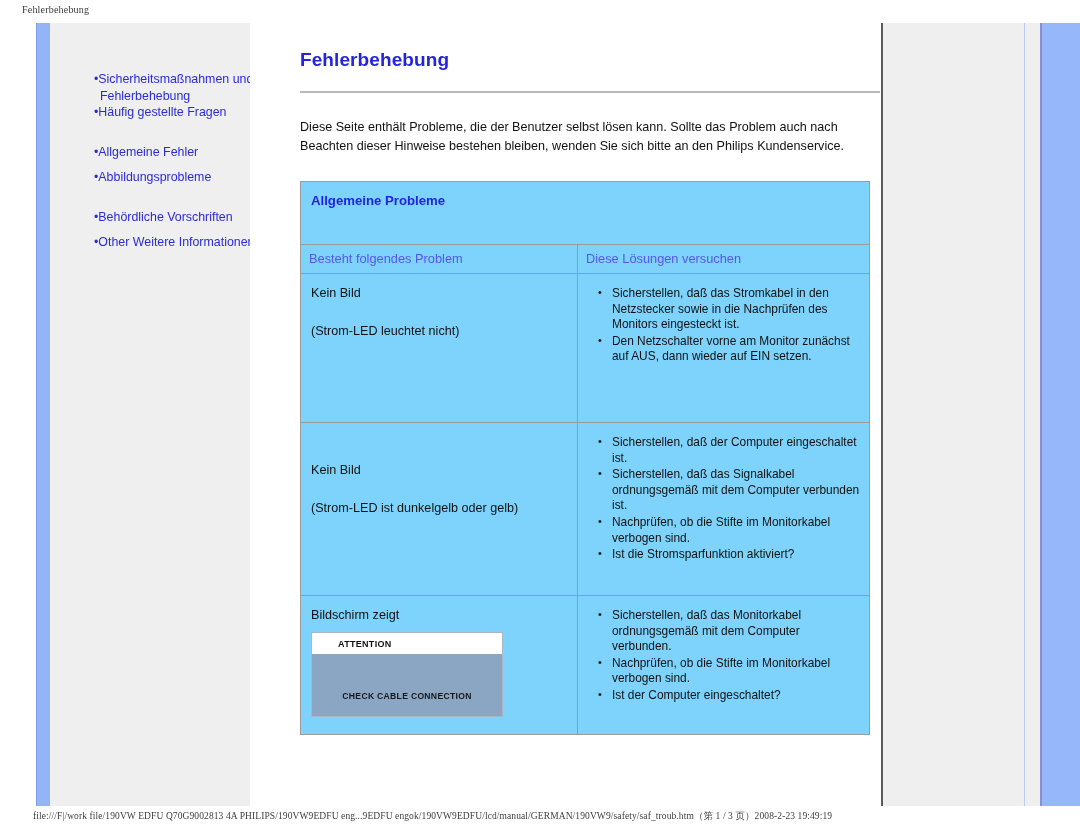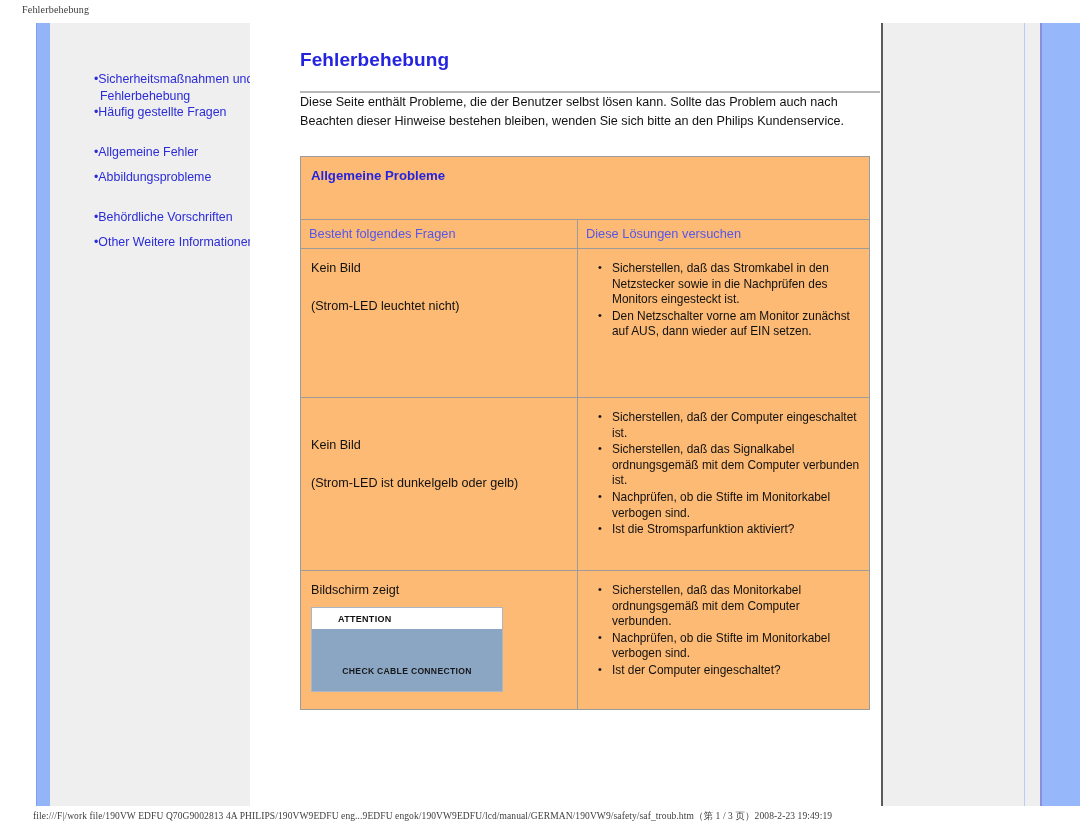--- a/index.html
+++ b/index.html
@@ -144,33 +144,34 @@
     padding-top: 26px;
     letter-spacing: .1px;
   }
   .hr {
     margin-top: 20px;
     width: 580px;
     height: 2px;
     background: #b8b8b8;
   }
   .intro {
+    margin-top: 25px;
     font-size: 12.6px;
     line-height: 18.5px;
     color: #111111;
     width: 582px;
   }
 
   
   .tbl {
     margin-top: 26px;
     width: 570px;
     border: 1px solid #7a5f56;
     border-collapse: collapse;
-    background: #fdba74;
+    background: #7dd3fc;
   }
   .tbl td {
     border: 1px solid #9b9b9b;
     vertical-align: top;
     padding: 0;
   }
   .cap-cell {
     padding: 9px 0 9px 10px !important;
     height: 44px;
   }
@@ -316,21 +317,21 @@
       <div class="intro">Diese Seite enthält Probleme, die der Benutzer selbst lösen kann. Sollte das Problem auch nach Beachten dieser Hinweise bestehen bleiben, wenden Sie sich bitte an den Philips Kundenservice.</div>
 
       <table class="tbl">
         <tbody>
             <tr>
           <td class="cap-cell" colspan="2">
             <span class="cap-text">Allgemeine Probleme</span>
           </td>
         </tr>
         <tr>
-          <td class="colhead" style="width:268px">Besteht folgendes Fragen</td>
+          <td class="colhead" style="width:268px">Besteht folgendes Problem</td>
           <td class="colhead">Diese Lösungen versuchen</td>
         </tr>
 
         <tr>
           <td class="prob" style="height:128px">
             <span class="l1">Kein Bild</span>
             <span class="l2">(Strom-LED leuchtet nicht)</span>
           </td>
           <td class="sol">
             <ul>

